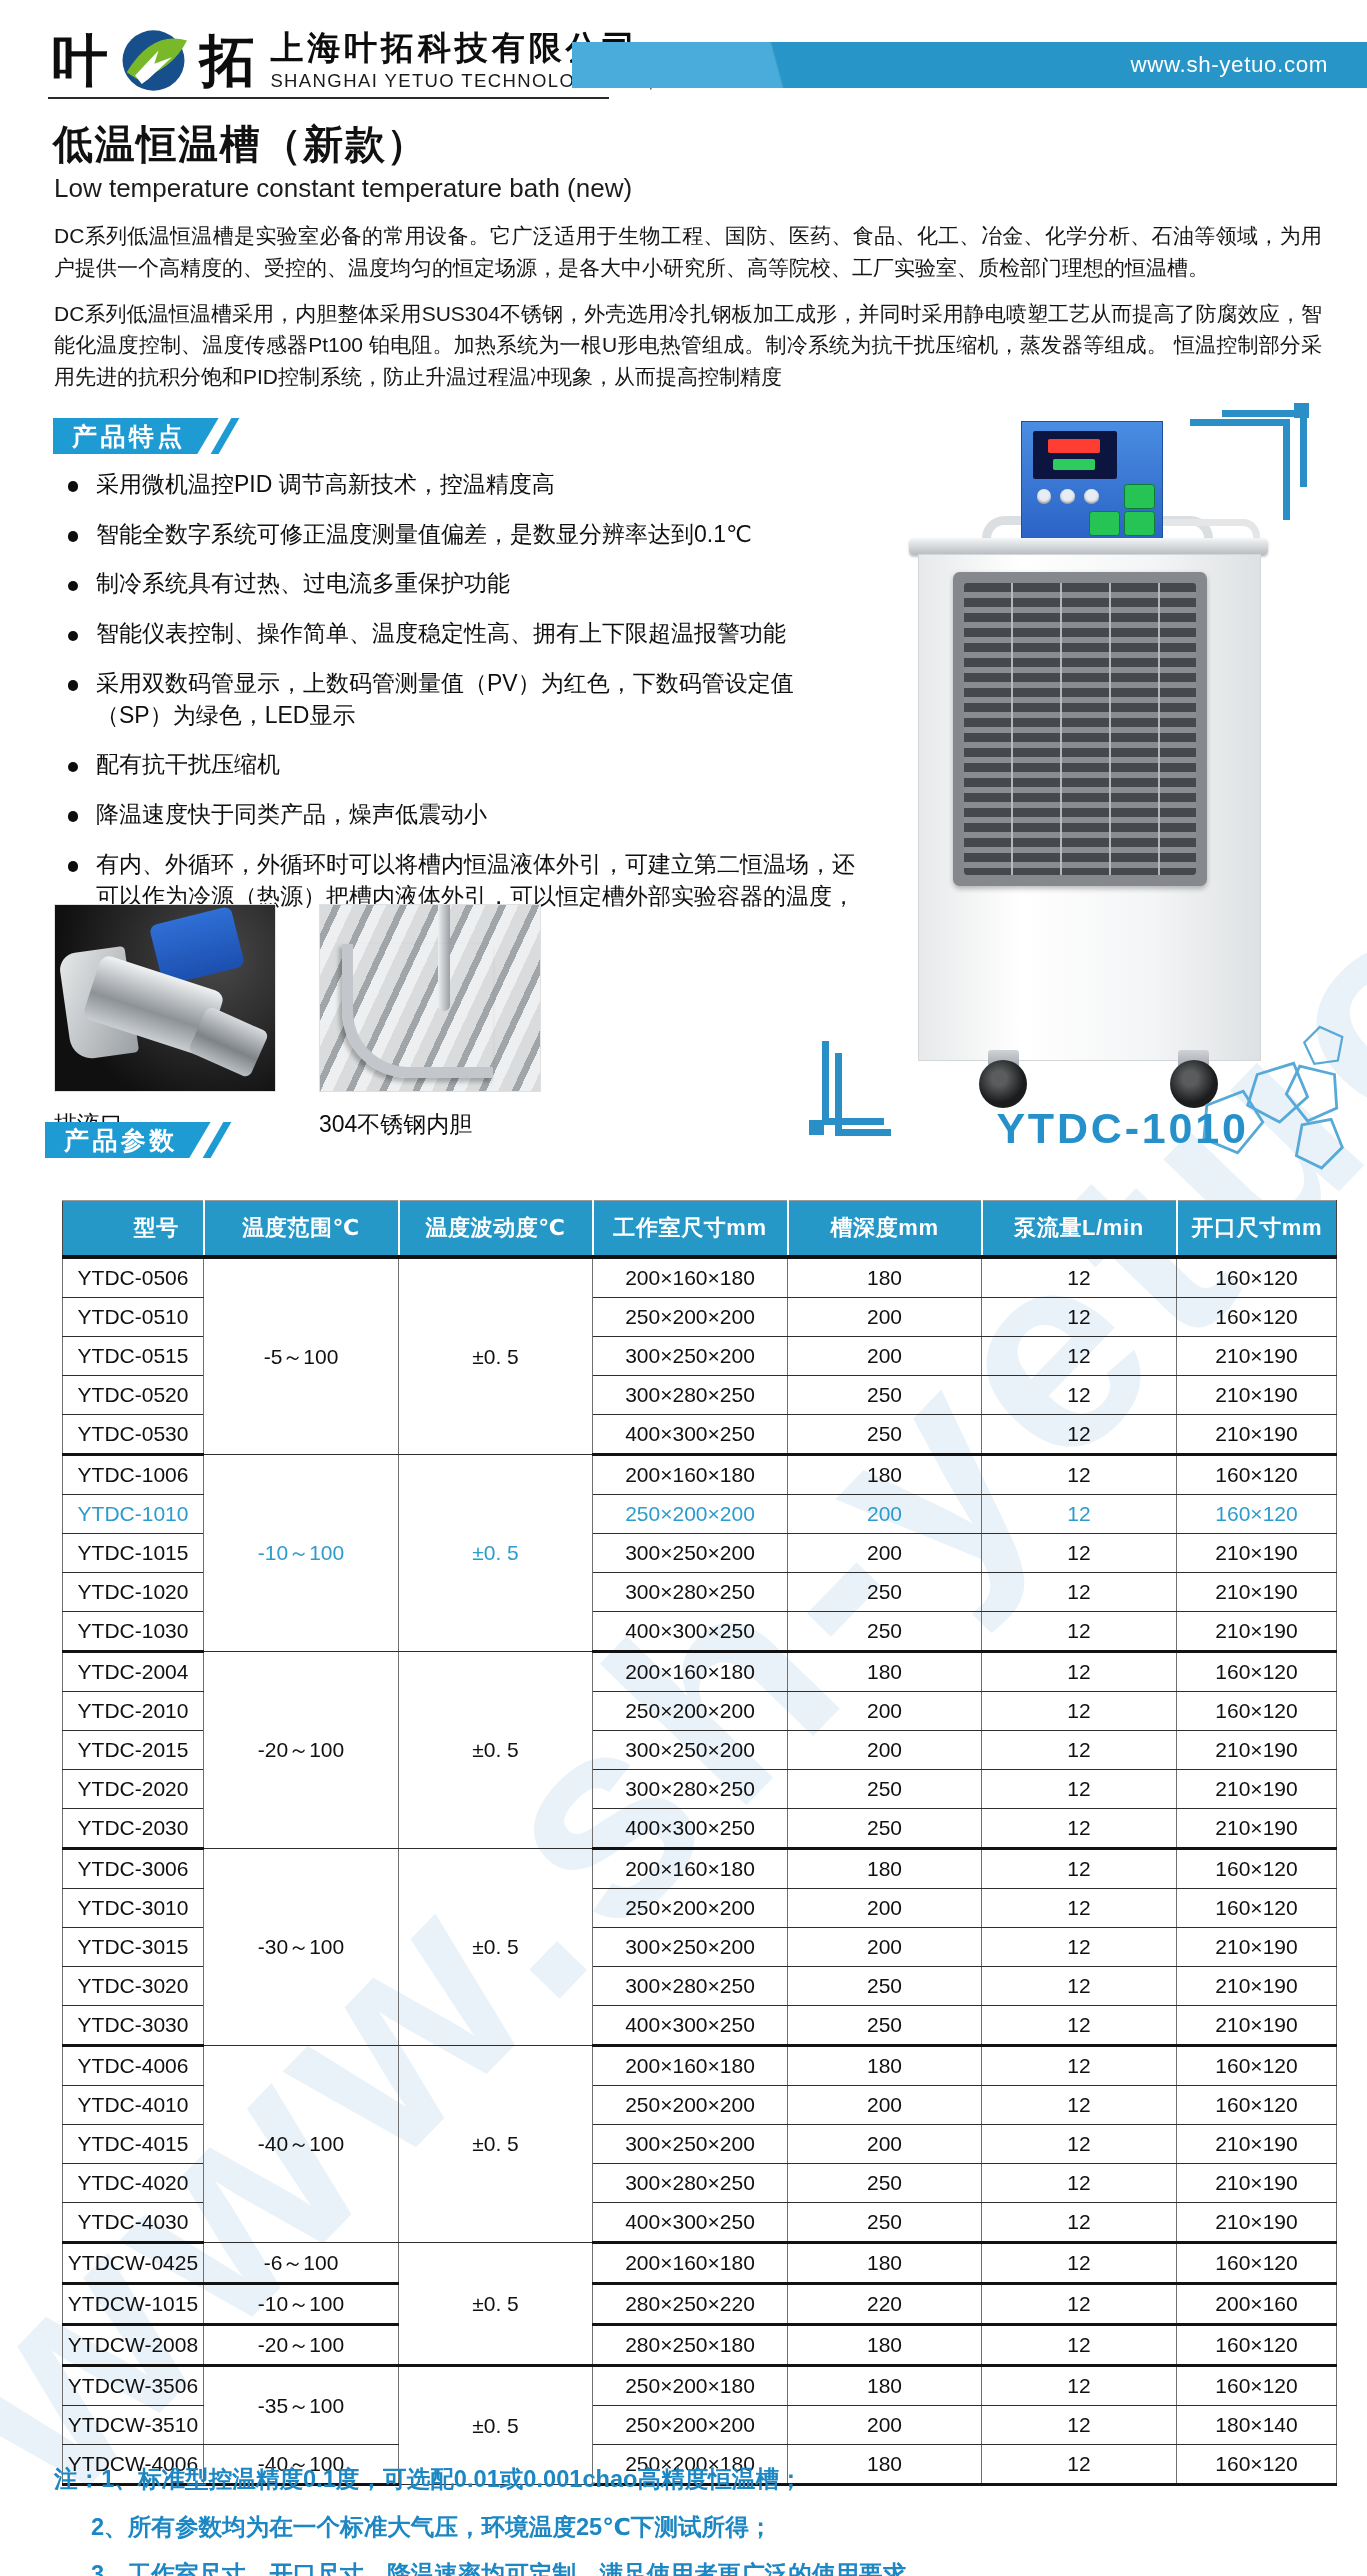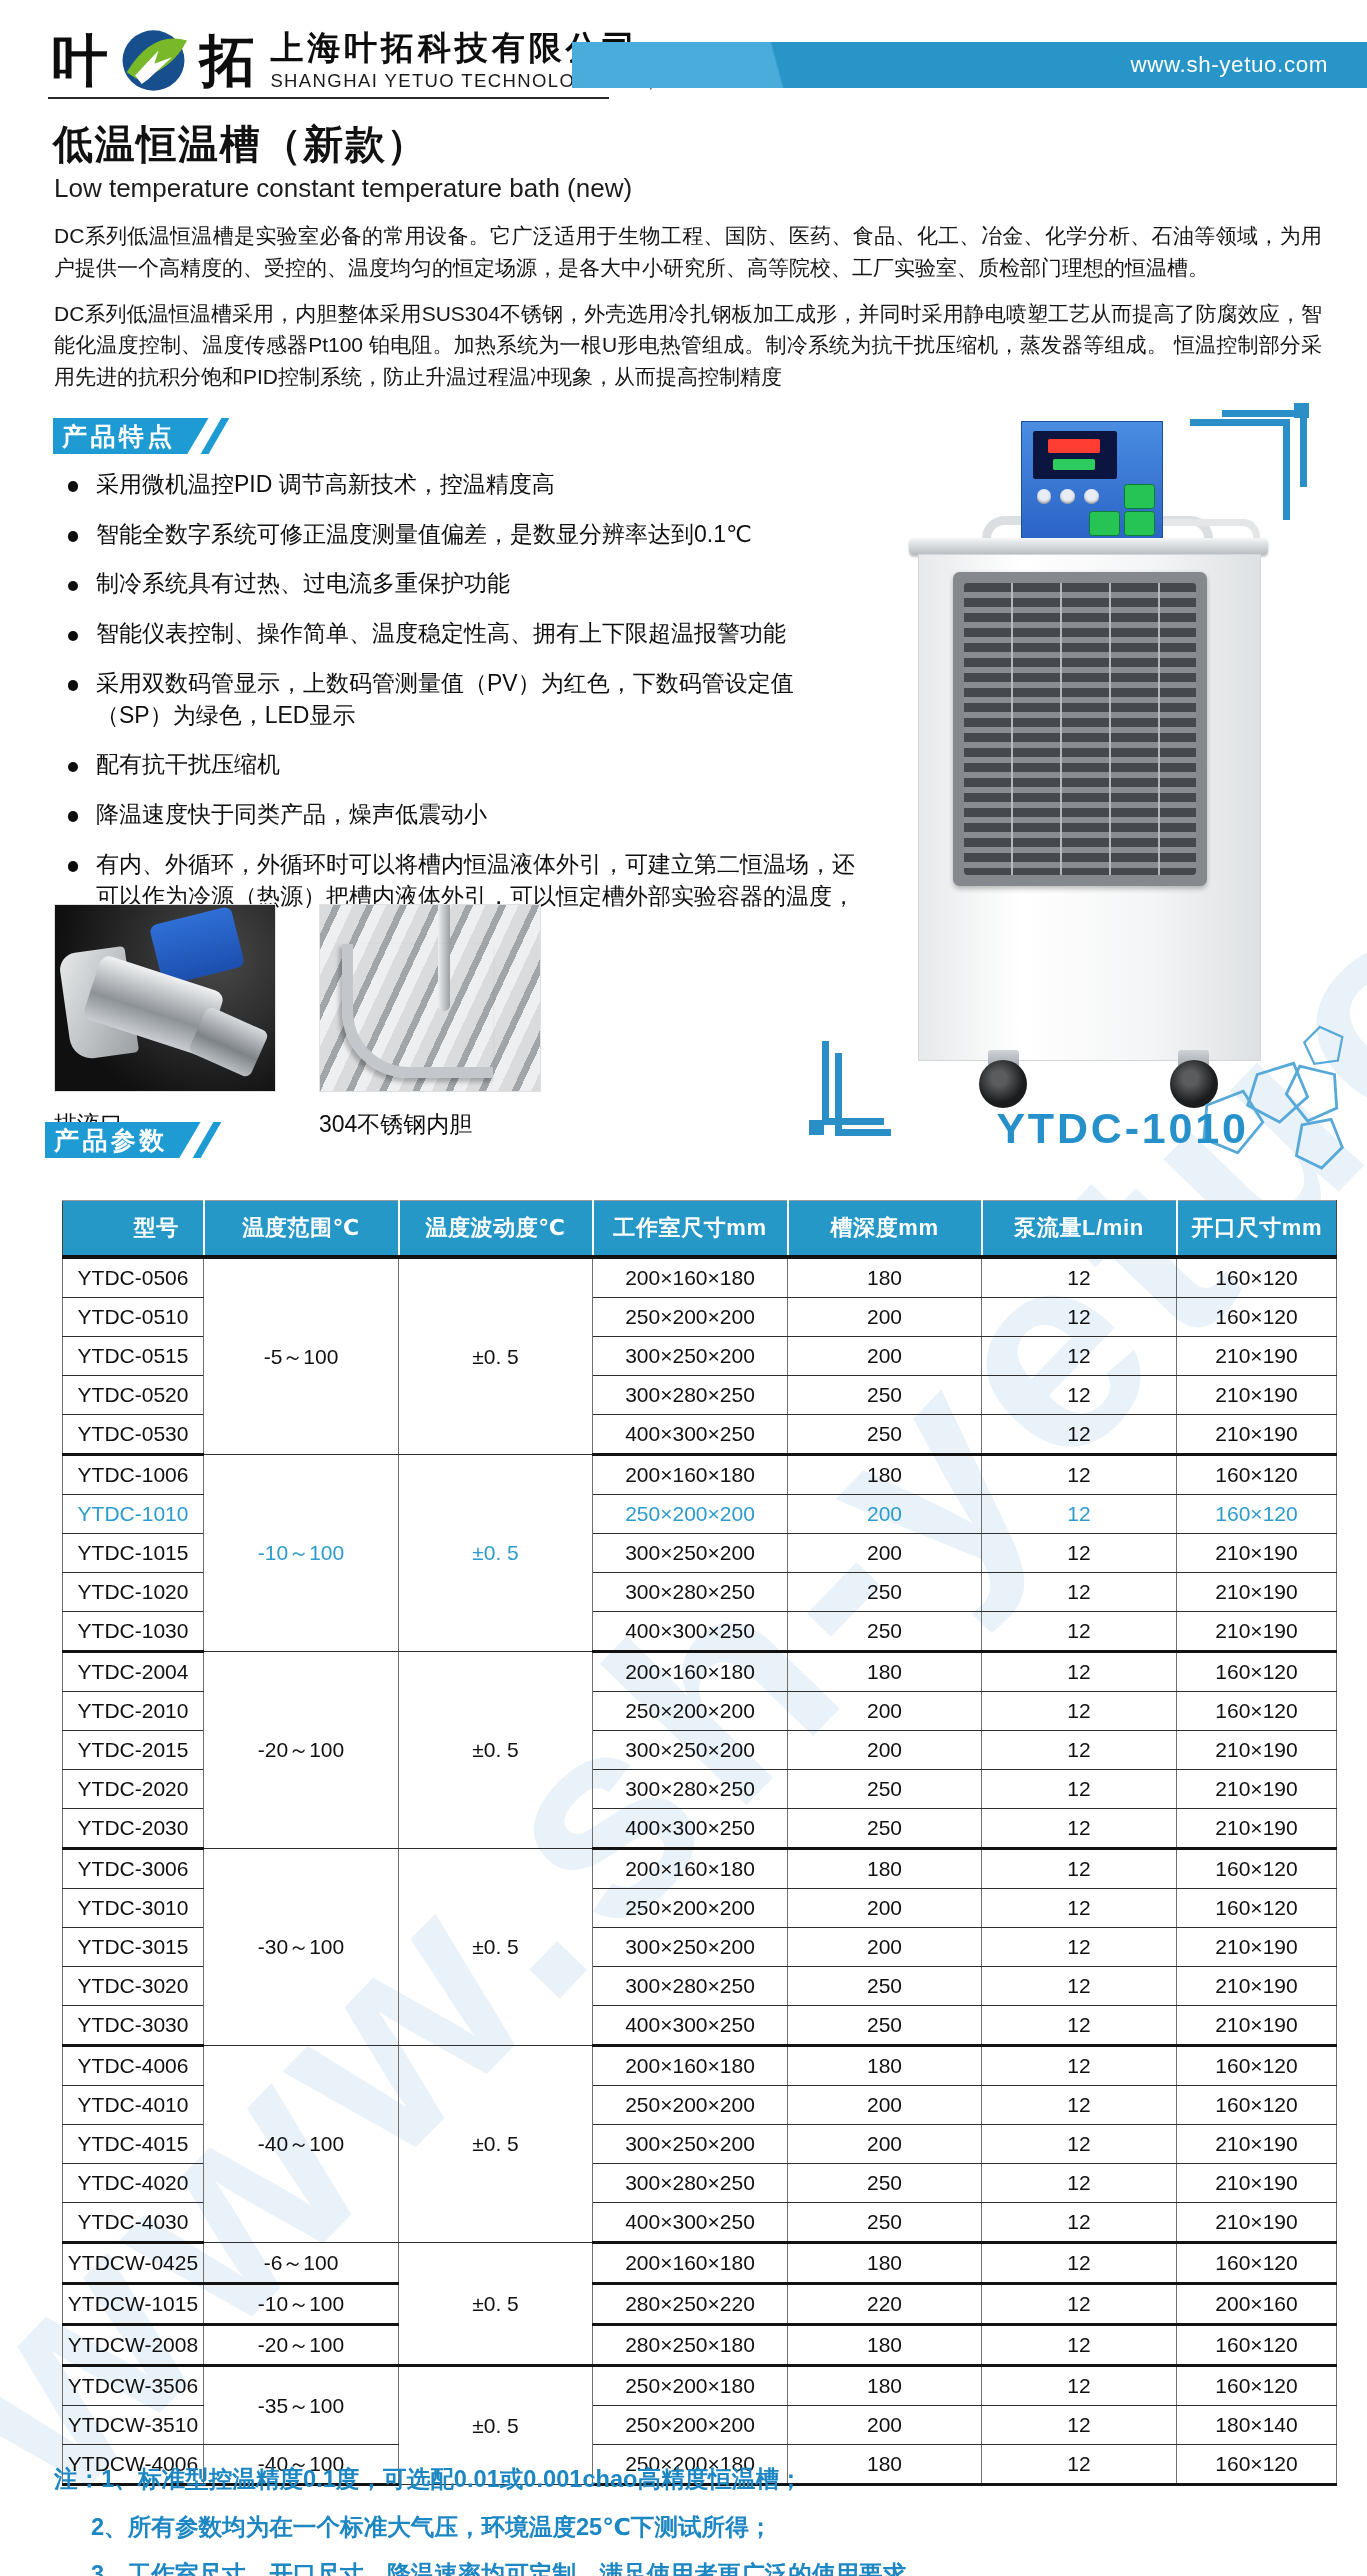--- a/index.html
+++ b/index.html
@@ -39,21 +39,21 @@
   .page-subtitle{left:54px;top:173px;font-size:26px;color:#1c1c1c;z-index:2;}
 
   
   .intro{left:54px;top:220px;width:1268px;z-index:2;}
   .intro p{margin:0 0 14.6px 0;font-size:21px;line-height:1.5;color:#151515;text-align:justify;}
 
   
   .sec-banner{display:flex;z-index:3;}
   .sec-banner-main{
     height:36px;background:#1f9bd3;color:#fff;font-size:25px;font-weight:bold;
-    line-height:36px;letter-spacing:3.4px;padding:0 33px 0 9px;
+    line-height:36px;letter-spacing:3.4px;padding:0 33px 0 19px;
     clip-path:polygon(0 0,100% 0,calc(100% - 21.3px) 100%,0 100%);
   }
   .sec-banner-stripe{width:8.4px;height:36px;background:#1f9bd3;transform:skewX(-30deg);margin-left:2.2px;}
 
   
   .features-list{left:63px;top:469px;width:802px;z-index:2;list-style:none;margin:0;padding:0;}
   .features-list li{
     position:relative;font-size:23px;line-height:1.38;margin-bottom:18px;padding-left:33px;color:#0f0f0f;
   }
   .features-list li::before{

